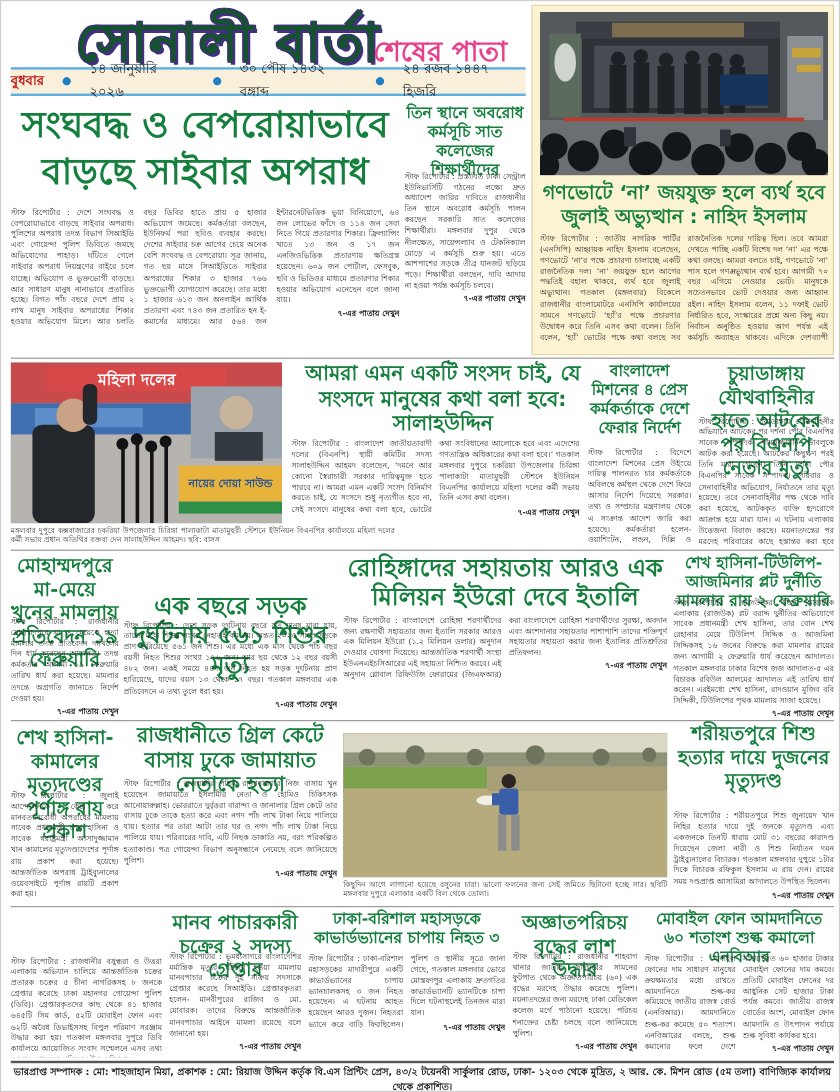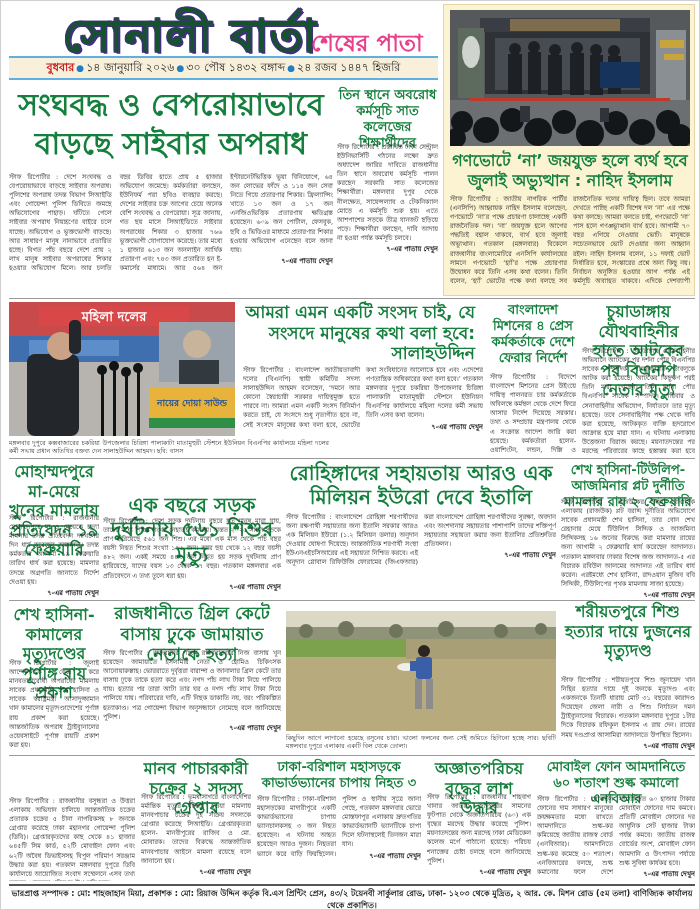--- a/index.html
+++ b/index.html
@@ -5,21 +5,21 @@
   html,body{margin:0;padding:0;background:#e9e9e9;}
   .page{position:relative;width:700px;height:910px;margin:0 auto;background:#ffffff;
         font-family:"DejaVu Sans","Liberation Sans",sans-serif;overflow:hidden;
         border:1px solid #cfcfcf;box-sizing:border-box;color:#1a1a1a;}
   .abs{position:absolute;box-sizing:border-box;}
   
   .logo{font-size:44px;font-weight:bold;color:#14532d;letter-spacing:2px;
         text-shadow:-1px -1px 0 #43307e,1px -1px 0 #43307e,-1px 1px 0 #43307e,1px 1px 0 #43307e,2px 2px 0 #43307e;}
   .page-label{font-size:23px;font-weight:bold;color:#e8418c;}
   .datebar{background:#f8f0da;border-top:2px solid #5fb0e2;border-bottom:2px solid #5fb0e2;
-           font-size:11px;display:flex;align-items:center;justify-content:center;gap:2px;color:#222;}
+           font-size:11px;display:flex;align-items:center;justify-content:center;gap:15px;color:#222;}
   .datebar .day{color:#c21d1d;font-weight:bold;}
   .datebar .dot{color:#1f7fc4;font-size:9px;}
   
   .headline{font-weight:bold;color:#15803d;text-align:center;line-height:1.22;}
   .h-xxl{font-size:30px;line-height:1.3;}
   .h-xl{font-size:17px;}
   .h-lg{font-size:16px;}
   .h-md{font-size:13px;}
   .h-sm{font-size:16px;}
   
@@ -155,21 +155,21 @@
       <rect x="150" y="20" width="76" height="60" fill="#9aa3ab"></rect>
       <circle cx="188" cy="42" r="14" fill="#c8b49a"></circle>
       <rect x="170" y="58" width="40" height="24" fill="#32393f"></rect>
       <rect x="140" y="86" width="86" height="30" fill="#e8b33a"></rect>
       <text x="183" y="104" font-size="9" fill="#1e4e9c" font-weight="bold" text-anchor="middle">নায়ের দোয়া সাউন্ড</text>
       <rect x="140" y="116" width="86" height="10" fill="#2f8f46"></rect>
     </svg>
   </div>
   <div class="abs caption" style="left:8px;top:438px;width:320px;height:17px;">মঙ্গলবার দুপুরে কক্সবাজারের চকরিয়া উপজেলার চিরিঙ্গা পালাকাটা মাতামুহুরী স্টেশনে ইউনিয়ন বিএনপির কার্যালয়ে মহিলা দলের কর্মী সভায় প্রধান অতিথির বক্তব্য দেন সালাহউদ্দিন আহমদ। ছবি: বাসস</div>
 
-  <div class="abs headline h-xl" style="left:234px;top:301px;width:240px;text-align:right;">আমরা এমন একটি সংসদ চাই, যে সংসদে মানুষের কথা বলা হবে: সালাহউদ্দিন</div>
+  <div class="abs headline h-xl" style="left:248px;top:301px;width:240px;">আমরা এমন একটি সংসদ চাই, যে সংসদে মানুষের কথা বলা হবে: সালাহউদ্দিন</div>
   <div class="abs" style="left:242px;top:365px;width:240px;height:70px;">
     <div class="body-text cols-2">
       <span>স্টাফ রিপোর্টার : বাংলাদেশ জাতীয়তাবাদী দলের (বিএনপি) স্থায়ী কমিটির সদস্য সালাহউদ্দিন আহমদ বলেছেন, ‘দমনে আর কোনো স্বৈরাচারী সরকার দায়িত্বমুক্ত হতে পারবে না। আমরা এমন একটি সংসদ বিনির্মাণ করতে চাই, যে সংসদে শুধু নৃত্যগীত হবে না, সেই সংসদে মানুষের কথা বলা হবে, ভোটের কথা সংবিধানের আলোকে হবে এবং এদেশের গণতান্ত্রিক অধিকারের কথা বলা হবে।’ গতকাল মঙ্গলবার দুপুরে চকরিয়া উপজেলার চিরিঙ্গা পালাকাটা মাতামুহুরী স্টেশনে ইউনিয়ন বিএনপির কার্যালয়ে মহিলা দলের কর্মী সভায় তিনি এসব কথা বলেন।</span>
       <span class="continued">৭-এর পাতায় দেখুন</span>
     </div>
   </div>
 
   <div class="abs headline h-md" style="left:489px;top:301px;width:86px;">বাংলাদেশ মিশনের ৪ প্রেস কর্মকর্তাকে দেশে ফেরার নির্দেশ</div>
   <div class="abs" style="left:489px;top:372px;width:86px;height:82px;">
     <div class="body-text">

